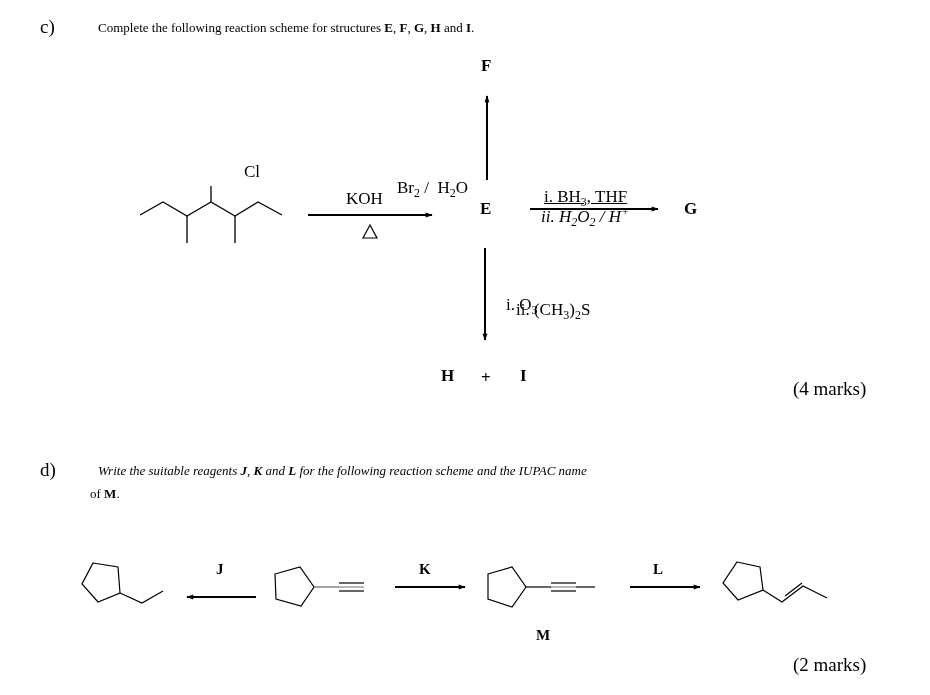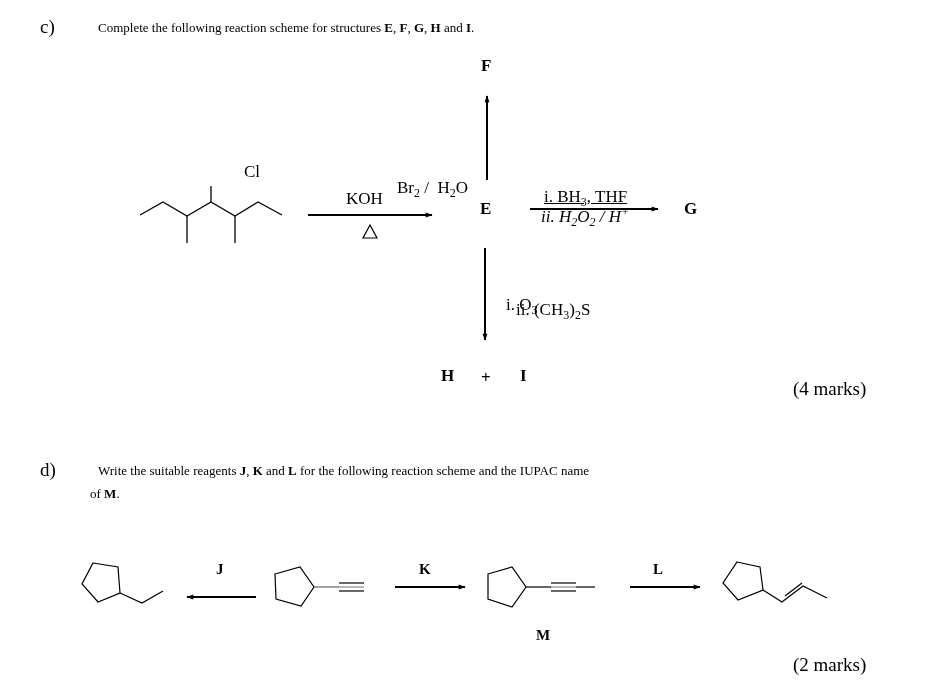--- a/index.html
+++ b/index.html
@@ -109,21 +109,21 @@
   <span>ii. (CH</span><sub>3</sub><span>)</span><sub>2</sub><span>S</span>
 </div>
 
 <div class="abs cmpd" style="left:441px; top:366px;">H</div>
 <div class="abs cmpd" style="left:481px; top:368px;">+</div>
 <div class="abs cmpd" style="left:520px; top:366px;">I</div>
 
 <div class="abs marks" style="left:793px; top:378px;">(4 marks)</div>
 
 <div class="abs q-label" style="left:40px; top:459px;">d)</div>
-<div class="abs q-text" style="left:98px; top:459px;">
+<div class="abs q-text" style="left:98px; top:459px;font-style:italic;">
   <span>Write the suitable reagents </span><span class="bold">J</span><span>, </span><span class="bold">K</span><span> and </span><span class="bold">L</span><span> for the following reaction scheme and the IUPAC name</span>
 </div>
 <div class="abs q-text" style="left:90px; top:482px;">
   <span>of </span><span class="bold">M</span><span>.</span>
 </div>
 
 <div class="abs cmpd" style="left:216px; top:561px; font-size:15px;">J</div>
 <div class="abs cmpd" style="left:419px; top:561px; font-size:15px;">K</div>
 <div class="abs cmpd" style="left:653px; top:561px; font-size:15px;">L</div>
 <div class="abs cmpd" style="left:536px; top:627px; font-size:15px;">M</div>

